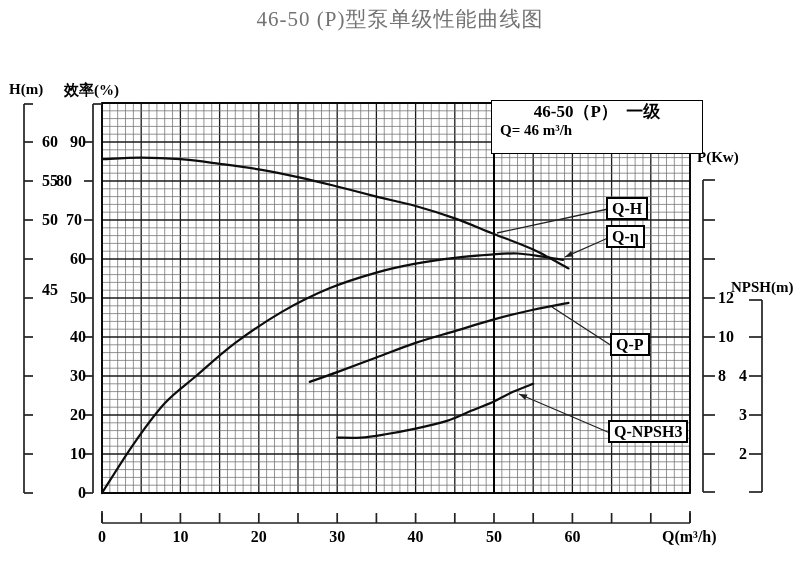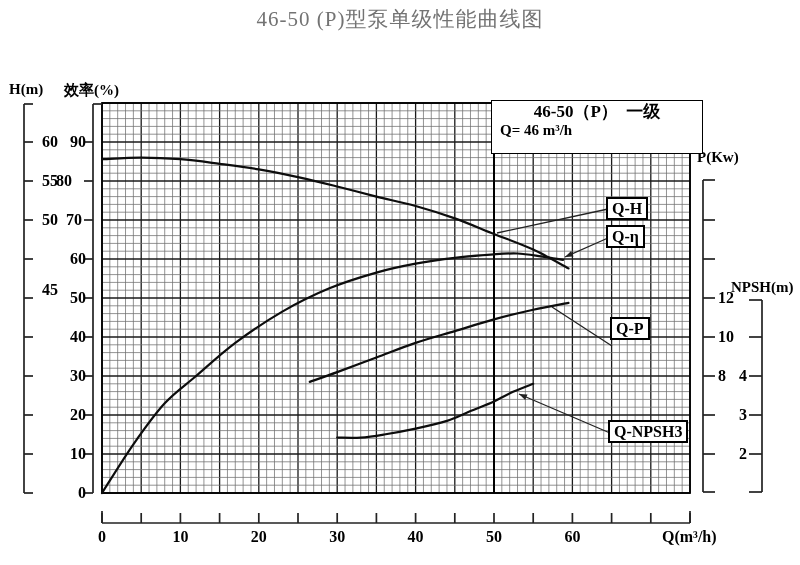--- a/index.html
+++ b/index.html
@@ -234,21 +234,21 @@
   <div class="axlabel" style="left:731px;top:279px;">NPSH(m)</div>
   <div class="axlabel" style="left:662px;top:528px;font-size:16px;">Q(m³/h)</div>
 
   <div class="infobox">
     <div class="ib1">46-50（P）  一级</div>
     <div class="ib2">Q= 46 m³/h</div>
   </div>
 
   <div class="curvelabel" style="left:606px;top:197px;">Q-H</div>
   <div class="curvelabel" style="left:606px;top:225px;">Q-η</div>
-  <div class="curvelabel" style="left:610px;top:317px;">Q-P</div>
+  <div class="curvelabel" style="left:610px;top:333px;">Q-P</div>
   <div class="curvelabel" style="left:608px;top:420px;">Q-NPSH3</div>
 
 <div class="ticklabel" style="left: 28px; top: 132px; width: 30px; text-align: right;">60</div>
     <div class="ticklabel" style="left: 28px; top: 171px; width: 30px; text-align: right;">55</div>
     <div class="ticklabel" style="left: 28px; top: 210px; width: 30px; text-align: right;">50</div>
     <div class="ticklabel" style="left: 28px; top: 249px; width: 30px; text-align: right; margin-top: 31px;">45</div>
     <div class="ticklabel" style="left: 56px; top: 132px; width: 30px; text-align: right;">90</div>
     <div class="ticklabel" style="left: 56px; top: 171px; width: 30px; text-align: left;">80</div>
     <div class="ticklabel" style="left: 52px; top: 210px; width: 30px; text-align: right;">70</div>
     <div class="ticklabel" style="left: 56px; top: 249px; width: 30px; text-align: right;">60</div>

